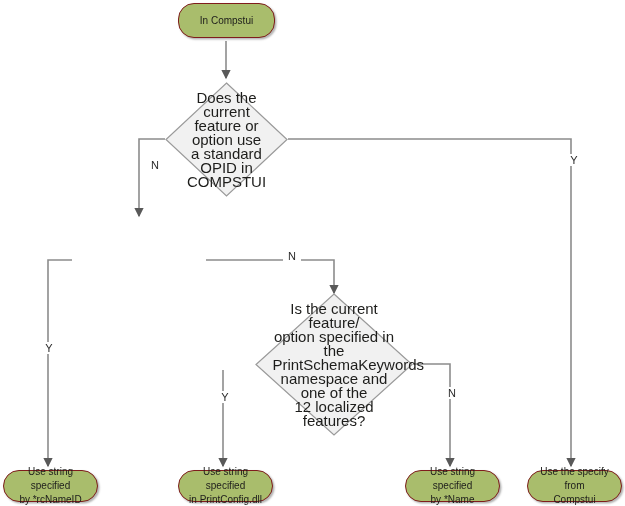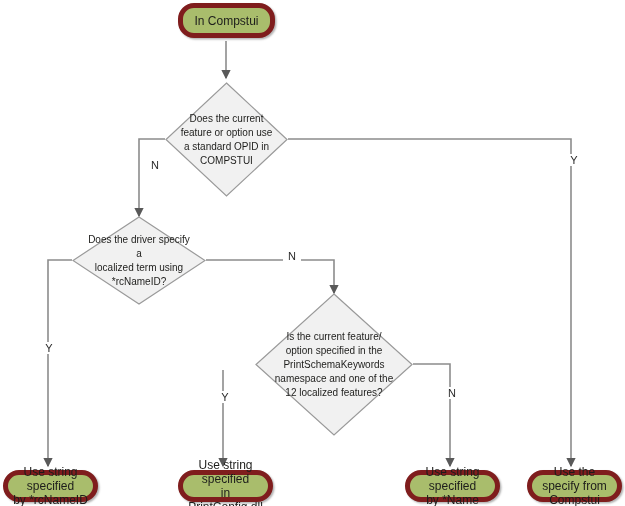--- a/index.html
+++ b/index.html
@@ -30,24 +30,24 @@
     box-sizing: border-box;
     display: flex;
     align-items: center;
     justify-content: center;
     text-align: center;
   }
   
   .terminator {
     border-radius: 16px;
     background: #a9bd6c;
-    border: 5px solid #7f1d1d;
+    border: 1px solid #7f1d1d;
     box-shadow: 1.5px 1.5px 2px rgba(0,0,0,0.30);
     color: #1d1d1b;
-    font-size: 12px;
+    font-size: 10px;
     line-height: 14px;
     padding: 2px 5px;
   }
   
   .decision {
     background: transparent;
     border: none;
     box-shadow: none;
   }
   .decision .diamond-shape {
@@ -55,21 +55,21 @@
     left: 0;
     top: 0;
     width: 100%;
     height: 100%;
     z-index: 0;
   }
   .decision .decision-text {
     position: relative;
     z-index: 1;
     color: #1d1d1b;
-    font-size: 10px;
+    font-size: 15px;
     line-height: 14px;
     width: 78%;
     text-align: center;
     white-space: pre-line;
   }
   
   .edge-label {
     position: absolute;
     color: #2b2b2b;
     font-size: 11px;
@@ -113,28 +113,20 @@
   <div class="node decision" style="left:165px; top:82px; width:123px; height:115px;">
     <svg class="diamond-shape" viewBox="0 0 123 115" preserveAspectRatio="none">
       <polygon points="61.5,1 122,57.5 61.5,114 1,57.5" fill="#f1f1f1" stroke="#9a9a9a" stroke-width="1.2"></polygon>
     </svg>
     <div class="decision-text" style="white-space: pre-line;">Does the current
 feature or option use
 a standard OPID in
 COMPSTUI</div>
   </div>
 
-  <div class="node decision" style="left:72px; top:216px; width:134px; height:89px;">
-    <svg class="diamond-shape" viewBox="0 0 134 89" preserveAspectRatio="none">
-      <polygon points="67,1 133,44.5 67,88 1,44.5" fill="#f1f1f1" stroke="#9a9a9a" stroke-width="1.2"></polygon>
-    </svg>
-    <div class="decision-text" style="white-space: pre-line;">Does the driver specify a
-localized term using
-*rcNameID?</div>
-  </div>
 
   <div class="node decision" style="left:255px; top:293px; width:158px; height:143px;">
     <svg class="diamond-shape" viewBox="0 0 158 143" preserveAspectRatio="none">
       <polygon points="79,1 157,71.5 79,142 1,71.5" fill="#f1f1f1" stroke="#9a9a9a" stroke-width="1.2"></polygon>
     </svg>
     <div class="decision-text" style="white-space: pre-line;">Is the current feature/
 option specified in the
 PrintSchemaKeywords
 namespace and one of the
 12 localized features?</div>

